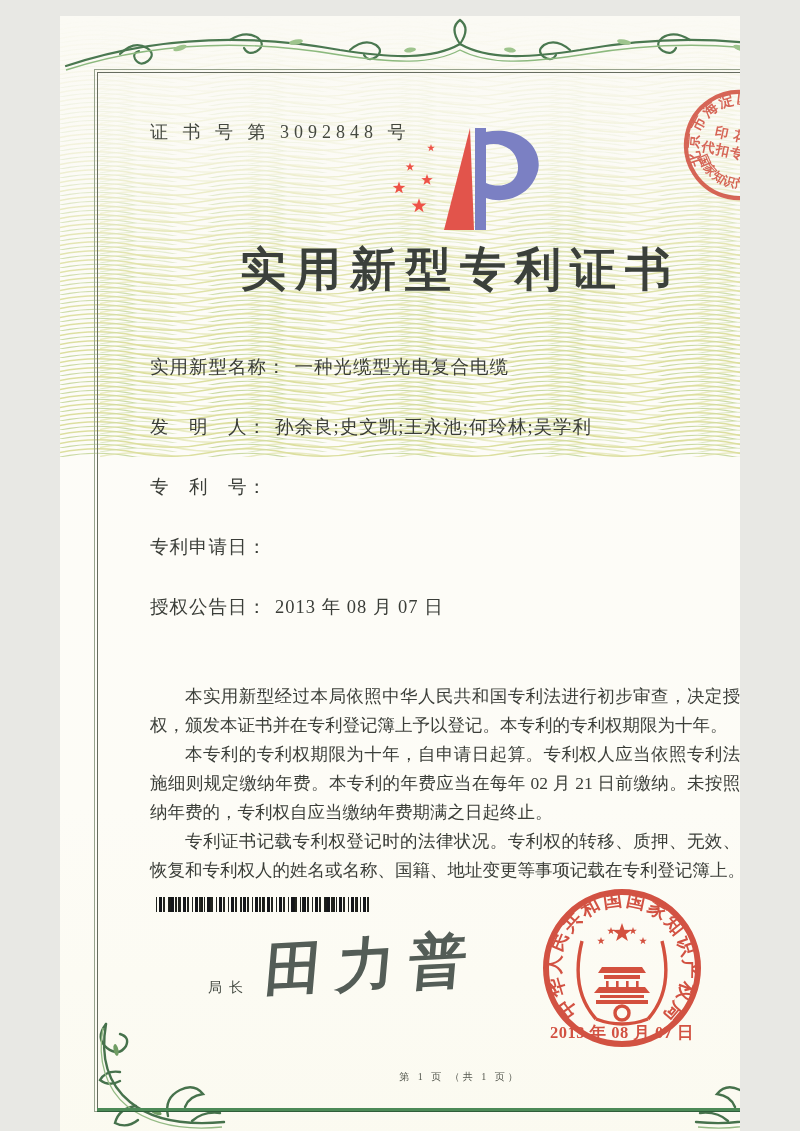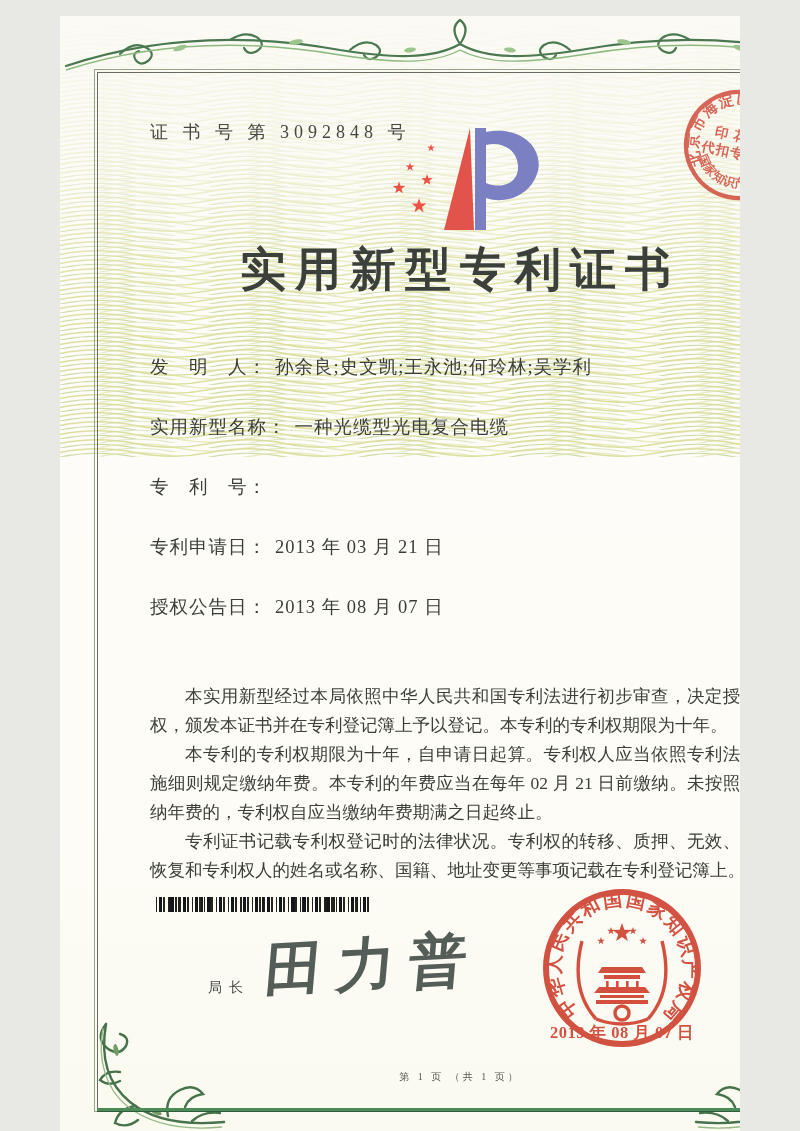--- a/index.html
+++ b/index.html
@@ -153,33 +153,32 @@
       <use href="#star" transform="translate(41,58) scale(0.60)"></use>
       <use href="#star" transform="translate(13,66) scale(0.66)"></use>
       <use href="#star" transform="translate(33,84) scale(0.78)"></use>
     </g>
   </svg>
 
   <div class="abs title">实用新型专利证书</div>
 
   <div class="abs fields">
     <div class="field-row">
+      <span class="lab">实用新型名称：</span>
+      <span class="val">一种光缆型光电复合电缆</span>
+    </div>
+    <div class="field-row">
       <span class="lab">发　明　人：</span>
       <span class="val">孙余良;史文凯;王永池;何玲林;吴学利</span>
     </div>
     <div class="field-row">
-      <span class="lab">实用新型名称：</span>
-      <span class="val">一种光缆型光电复合电缆</span>
-    </div>
-    <div class="field-row">
       <span class="lab">专　利　号：</span>
     </div>
     <div class="field-row">
       <span class="lab">专利申请日：</span>
-      <span class="val">2013 年 03 月 21 日</span>
     </div>
     <div class="field-row">
       <span class="lab">授权公告日：</span>
       <span class="val">2013 年 08 月 07 日</span>
     </div>
   </div>
 
   <div class="abs bodytext">
     <p>本实用新型经过本局依照中华人民共和国专利法进行初步审查，决定授予专利权，颁发本证书并在专利登记簿上予以登记。本专利的专利权期限为十年。</p>
     <p>本专利的专利权期限为十年，自申请日起算。专利权人应当依照专利法及其实施细则规定缴纳年费。本专利的年费应当在每年 02 月 21 日前缴纳。未按照规定缴纳年费的，专利权自应当缴纳年费期满之日起终止。</p>

